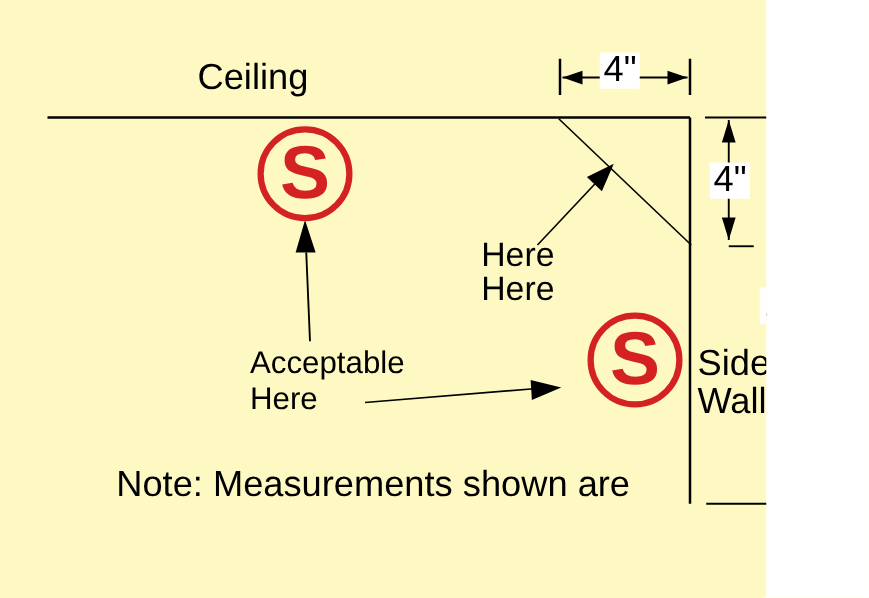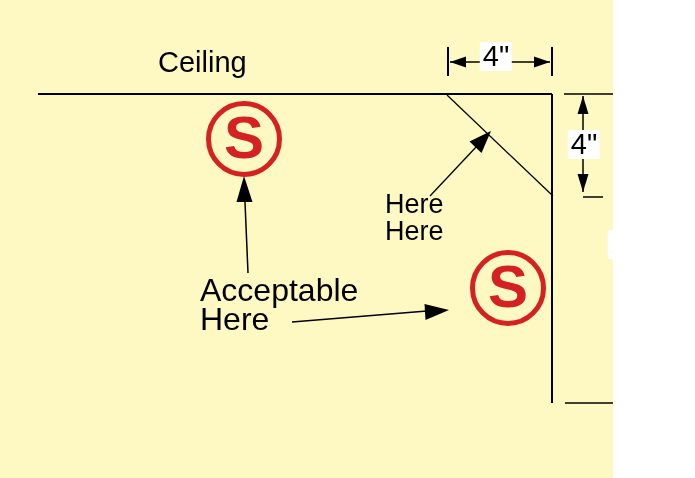--- a/index.html
+++ b/index.html
@@ -25,21 +25,21 @@
   .lbl {
     position: absolute;
     color: #000000;
     white-space: nowrap;
     font-size: 29px;
     line-height: 29px;
     letter-spacing: 0px;
   }
   .ceiling-label { left: 158px; top: 48px; }
   .never-label      { left: 385px; top: 191px; font-size: 27px; line-height: 27px; }
-  .acceptable-label { left: 200px; top: 276px; font-size: 32px; line-height: 29px; }
+  .acceptable-label { left: 200px; top: 276px; font-size: 25px; line-height: 29px; }
   .sidewall-label   { left: 558px; top: 276px; font-size: 29px; line-height: 30px; }
   .note-label { left: 93px; top: 374px; font-size: 29px; line-height: 29px; }
 
   .dim-label {
     position: absolute;
     transform: translateX(-50%);
     background: #ffffff;
     padding: 0 3px;
     font-size: 29px;
     line-height: 29px;
@@ -120,22 +120,27 @@
   <div class="lbl never-label">
     <div>Here</div>
     <div>Here</div>
   </div>
 
   <div class="lbl acceptable-label">
     <div>Acceptable</div>
     <div>Here</div>
   </div>
 
+  <div class="lbl sidewall-label">
+    <div>Side</div>
+    <div>Wall</div>
+  </div>
 
   <div class="lbl note-label">
+    <div>Note: Measurements shown are</div>
   </div>
 
   <div class="s-symbol s-top">
     <span class="s-letter">S</span>
   </div>
   <div class="s-symbol s-bottom">
     <span class="s-letter">S</span>
   </div>
 
 </div>

